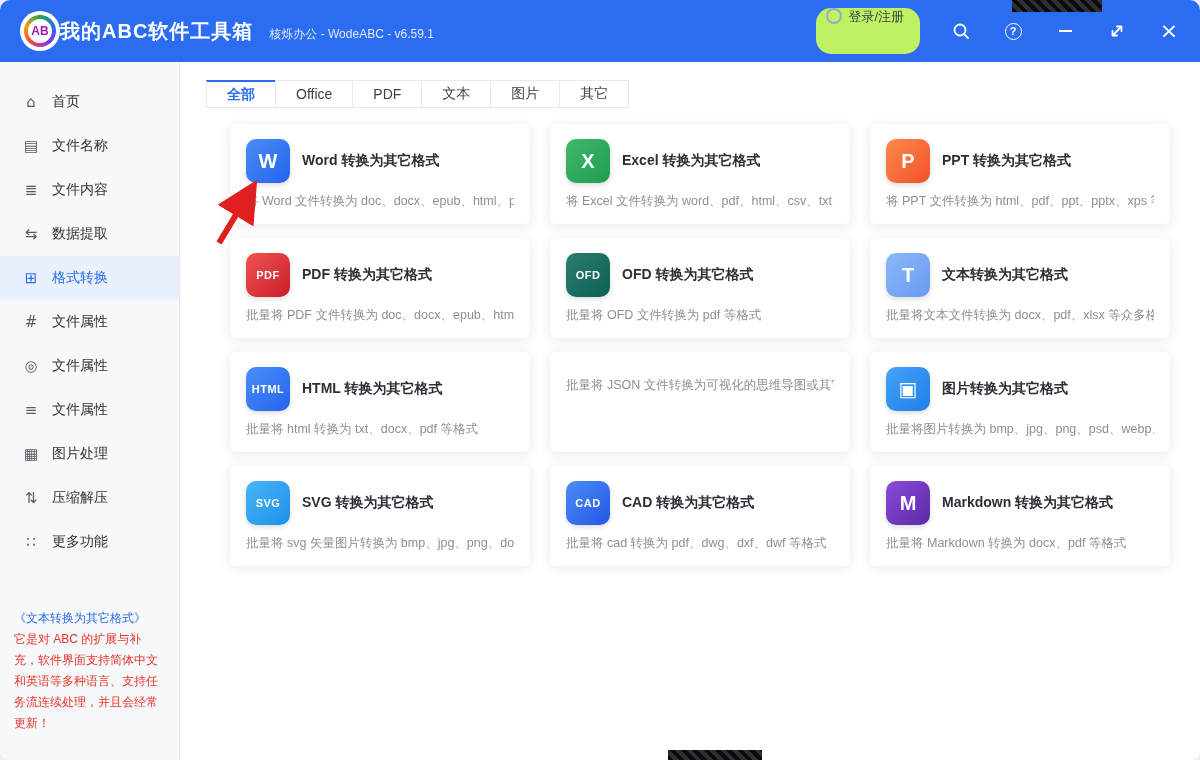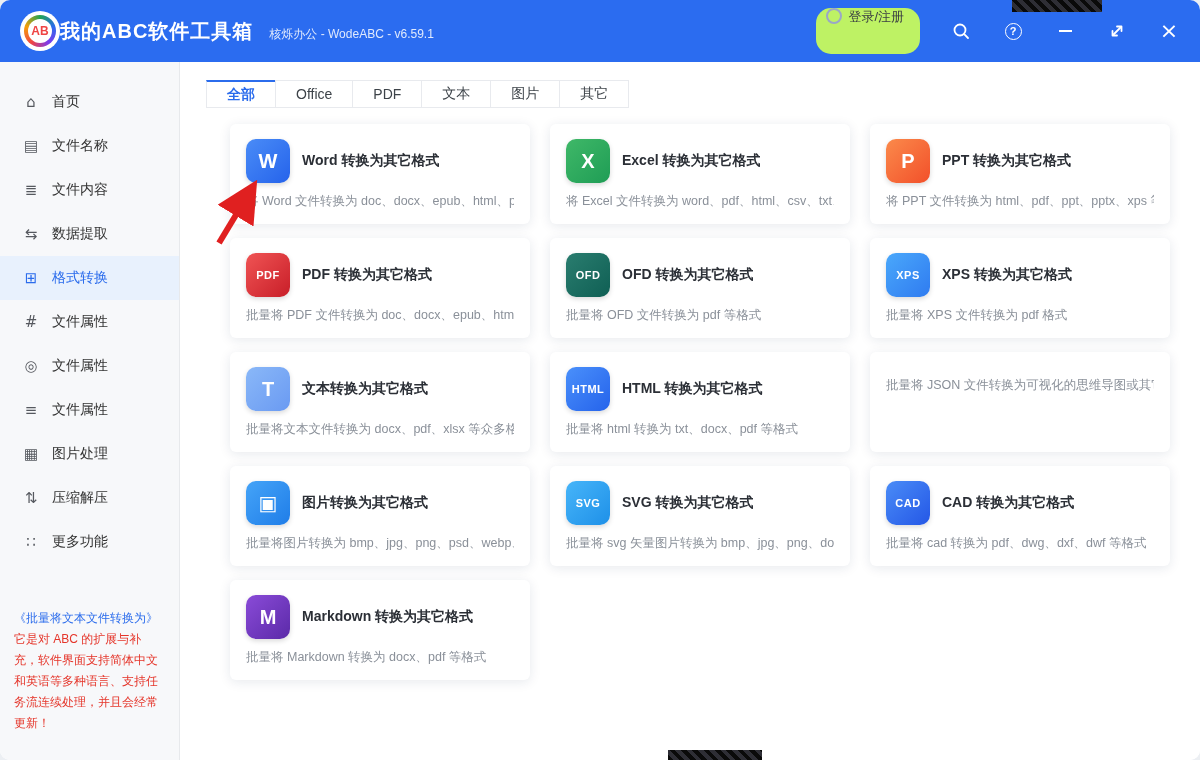--- a/index.html
+++ b/index.html
@@ -6,21 +6,21 @@
   html,body { width:1200px; height:760px; font-family:"Liberation Sans","DejaVu Sans",sans-serif; background:#eceff3; }
   .window { position:relative; width:1200px; height:760px; border-radius:10px; overflow:hidden; background:#fff; }
 
   
   .titlebar { position:relative; height:62px; background:#2b6cf0; display:flex; align-items:center; padding:0 20px; color:#fff; }
   .logo { width:40px; height:40px; border-radius:50%; background:#fff; display:flex; align-items:center; justify-content:center; flex:0 0 auto; }
   .logo-inner { width:32px; height:32px; border-radius:50%;
     background:conic-gradient(#21a453,#2b6cec,#7c3aed,#ef4444,#f59e0b,#21a453);
     display:flex; align-items:center; justify-content:center; }
   .logo-inner b { background:#fff; border-radius:50%; width:24px; height:24px; display:flex; align-items:center; justify-content:center;
-    font-size:12px; color:#ef4444; font-weight:bold; }
+    font-size:12px; color:#a21caf; font-weight:bold; }
   .app-title { font-size:20px; font-weight:bold; letter-spacing:1px; }
   .app-subtitle { font-size:12px; color:rgba(255,255,255,.85); margin-left:16px; margin-top:6px; }
   .titlebar-right { margin-left:auto; display:flex; align-items:center; gap:30px; }
   .login-btn { height:46px; padding:0 16px 0 10px; border:none; border-radius:15px; background:#bef264; color:#3c4043;
     font-size:13px; display:flex; align-items:flex-start; gap:6px; cursor:pointer; font-family:inherit; }
   .user-ico { width:16px; height:16px; border-radius:50%; border:2px solid #9aa7c7; position:relative; display:inline-block; }
   .tb-ico { width:22px; height:22px; display:flex; align-items:center; justify-content:center; color:#fff; cursor:pointer; }
   .help-circle { width:17px; height:17px; border:1.6px solid #fff; border-radius:50%; font-size:11px; display:flex; align-items:center; justify-content:center; font-weight:bold; }
   .min-bar { width:13px; height:2px; background:#fff; display:inline-block; }
   .close-x { font-size:22px; line-height:1; font-family:"DejaVu Sans",sans-serif; }
@@ -146,21 +146,21 @@
             <span class="s-ico">⇅</span>
             <span class="s-lbl">压缩解压</span>
           </div>
           <div class="side-item">
             <span class="s-ico">∷</span>
             <span class="s-lbl">更多功能</span>
           </div>
         </nav>
       <div class="notice">
         <br>
-        <a href="#">《批量将文本文件转换为》</a><br>
+        <a href="#">《文本转换为其它格式》</a><br>
         <span>它是对 ABC 的扩展与补充，软件界面支持简体中文和英语等多种语言、支持任务流连续处理，并且会经常更新！</span>
       </div>
     </aside>
 
     <main class="main">
       <div class="tabs" id="tabs">
           <div class="tab active">全部</div>
           <div class="tab">Office</div>
           <div class="tab">PDF</div>
           <div class="tab">文本</div>
@@ -208,29 +208,20 @@
             <div class="card-top">
               <div class="c-ico" style="background: linear-gradient(135deg, rgb(42, 125, 111), rgb(15, 95, 84));">
                 <span class="g2">OFD</span>
               </div>
               <div class="c-title">OFD 转换为其它格式</div>
             </div>
             <div class="c-desc">批量将 OFD 文件转换为 pdf 等格式</div>
           </div>
           <div class="card">
             <div class="card-top">
-              <div class="c-ico" style="background: linear-gradient(135deg, rgb(74, 168, 251), rgb(47, 123, 240));">
-                <span class="g2">XPS</span>
-              </div>
-              <div class="c-title">XPS 转换为其它格式</div>
-            </div>
-            <div class="c-desc">批量将 XPS 文件转换为 pdf 格式</div>
-          </div>
-          <div class="card">
-            <div class="card-top">
               <div class="c-ico" style="background: linear-gradient(135deg, rgb(138, 184, 248), rgb(106, 154, 242));">
                 <span class="g1">T</span>
               </div>
               <div class="c-title">文本转换为其它格式</div>
             </div>
             <div class="c-desc">批量将文本文件转换为 docx、pdf、xlsx 等众多格式</div>
           </div>
           <div class="card">
             <div class="card-top">
               <div class="c-ico" style="background: linear-gradient(135deg, rgb(74, 144, 251), rgb(37, 99, 235));">

